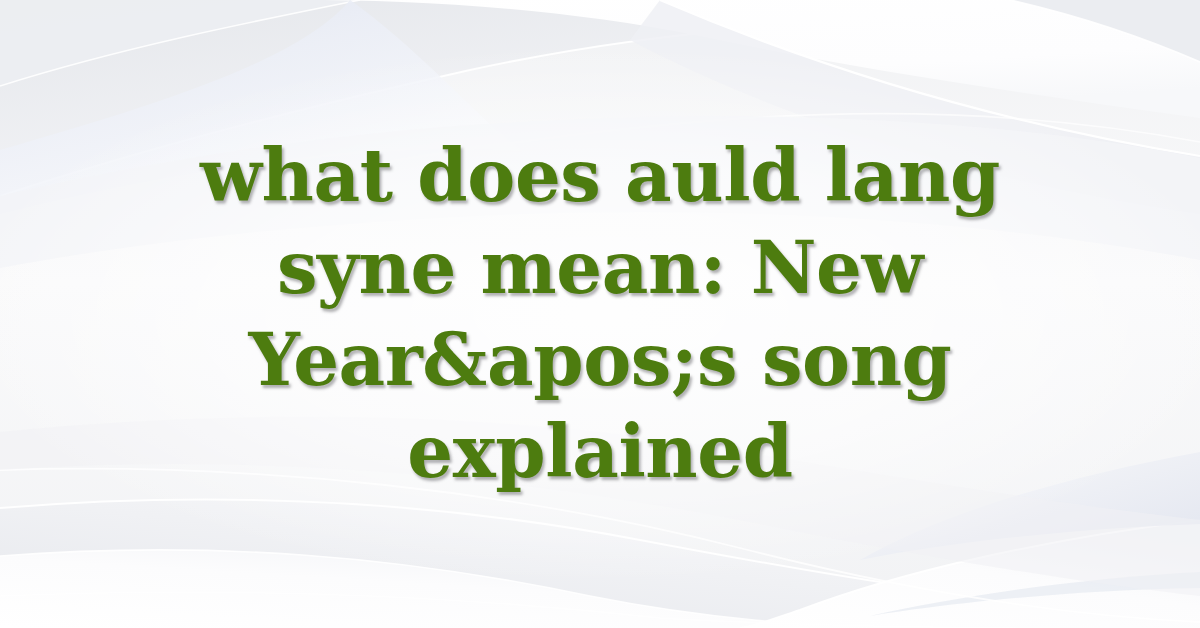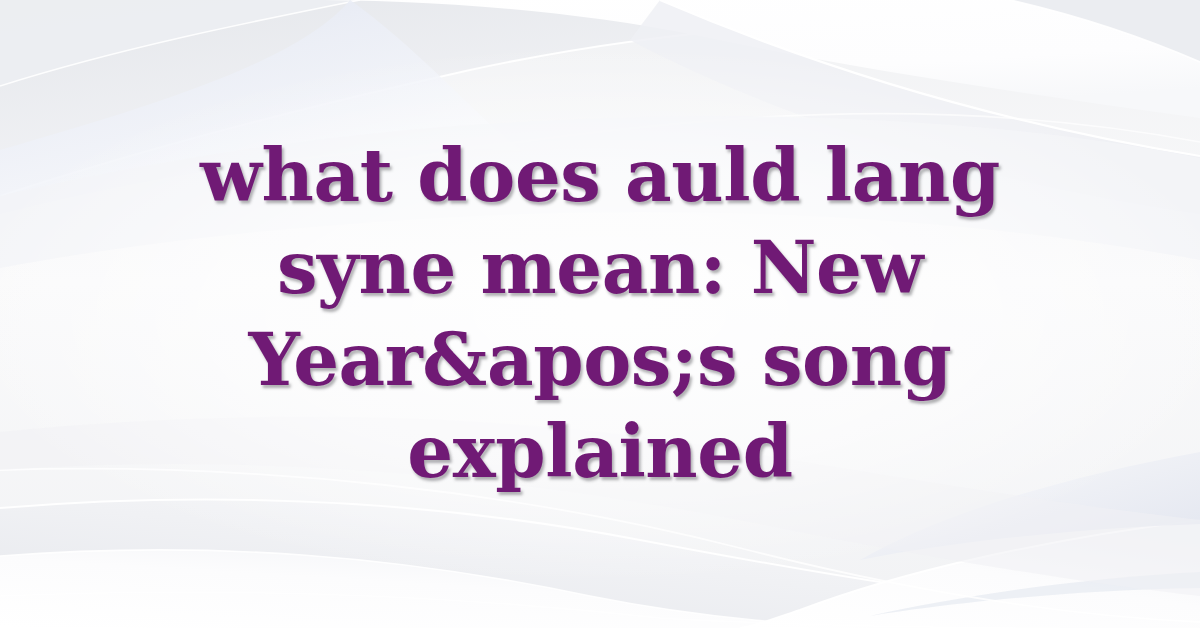--- a/index.html
+++ b/index.html
@@ -60,21 +60,21 @@
 
   .headline {
     margin: 0;
     width: 1000px;
     text-align: center;
     font-family: "DejaVu Serif", "Liberation Serif", serif;
     font-weight: 700;
     font-size: 72px;
     line-height: 92px;
     letter-spacing: -0.4px;
-    color: #701a75;
+    color: #4d7c0f;
     text-shadow: 2px 3px 3px rgba(70,70,75,0.42);
     word-wrap: break-word;
   }
 </style>
 </head>
 <body>
 
 <div class="card">
 
   <svg class="bg-waves" viewBox="0 0 1200 628" preserveAspectRatio="none" aria-hidden="true">

